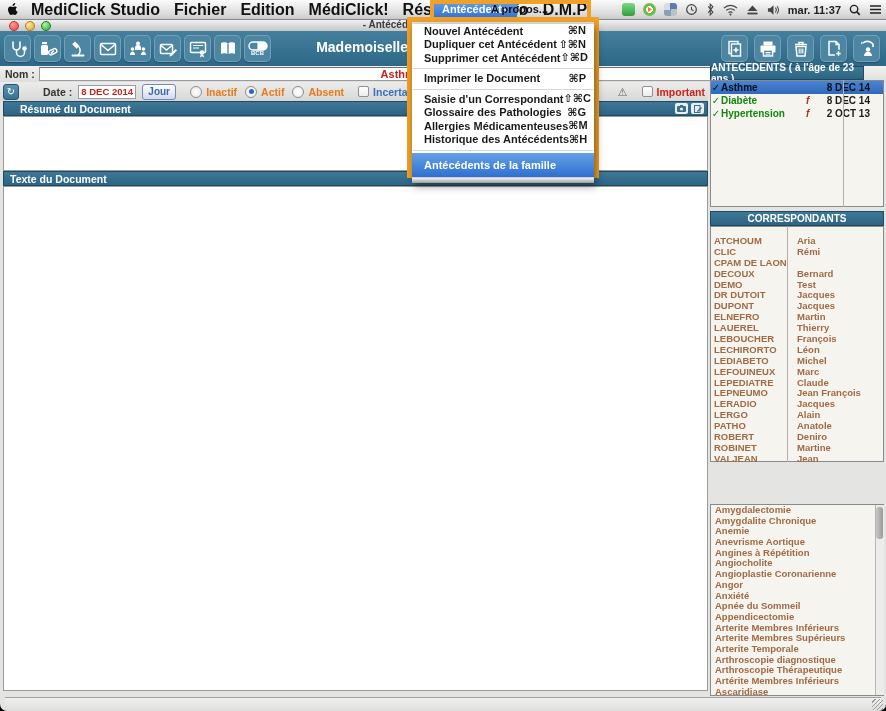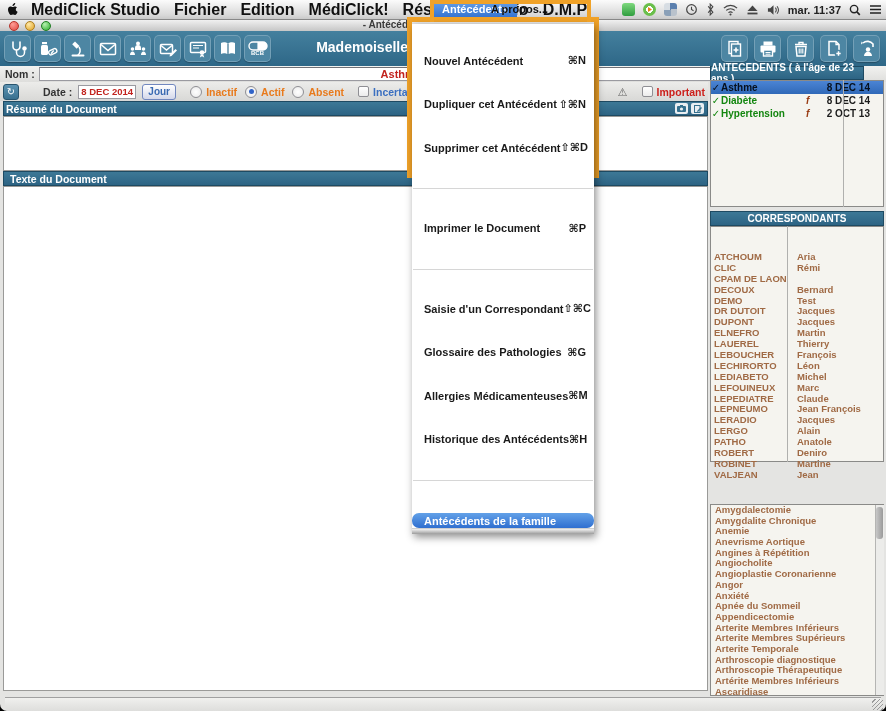--- a/index.html
+++ b/index.html
@@ -71,21 +71,21 @@
   .cb{display:inline-flex;align-items:center;gap:4px;margin-left:8px;}
   .cbox{width:9px;height:9px;background:linear-gradient(#fff,#ececec);border:1px solid #8f8f94;border-radius:2px;}
   .clabel{font-size:10.5px;font-weight:800;color:var(--c,#333);}
   .warn{margin-left:auto;font-size:11px;color:#666;line-height:14px;}
   .imp{margin-right:3px;}
   .imp .clabel{color:#cc1f1a;}
 
   
   .hdr{background:linear-gradient(#3d7896,#2d6484);color:#fff;font-size:10.5px;font-weight:800;
     display:flex;align-items:center;border:1px solid #1e4a62;box-sizing:border-box;}
-  .hdr-resume{left:3px;top:82px;width:705px;height:15px;padding-left:2px;}
+  .hdr-resume{left:3px;top:82px;width:705px;height:15px;padding-left:16px;}
   .hdr-texte{left:3px;top:152px;width:705px;height:15px;padding-left:6px;}
   .hdr-ic{margin-left:auto;display:flex;gap:3px;margin-right:3px;}
   .mini-ic{width:13px;height:11px;background:#e9eef2;border-radius:2px;display:flex;align-items:center;justify-content:center;}
   .body-panel{background:#fff;border:1px solid #9a9a98;box-sizing:border-box;}
   .body-resume{left:3px;top:97px;width:705px;height:55px;}
   .body-texte{left:3px;top:167px;width:705px;height:505px;}
 
   
   .side-hdr{justify-content:center;padding:0;}
   .hdr-antec{left:710px;top:47px;width:154px;height:14px;font-size:10px;}
@@ -95,21 +95,21 @@
   .arow .chk{width:10px;text-align:center;color:#13860f;}
   .arow .aname{flex:1;color:#13860f;white-space:nowrap;overflow:hidden;}
   .arow .af{width:12px;font-style:italic;color:#993c14;font-weight:700;}
   .arow .adate{width:52px;text-align:right;padding-right:13px;color:#1c1c1c;}
   .arow[data-state="selected"]{background:linear-gradient(#4b84d4,#3069b8);}
   .arow[data-state="selected"] .aname,.arow[data-state="selected"] .chk{color:#06101e;}
   .arow[data-state="selected"] .adate{color:#06101e;}
 
   .hdr-corr{left:710px;top:192px;width:174px;height:15px;font-size:10px;}
   .list-corr{left:710px;top:207px;width:174px;height:236px;background:#f5f4ef;border:1px solid #8a8a88;
-    box-sizing:border-box;padding-top:24px;}
+    box-sizing:border-box;padding-top:8px;}
   .corr-div{left:787px;top:207px;width:1px;height:236px;background:#b0b0ae;}
   .crow{display:flex;height:10.9px;align-items:center;font-size:9.5px;font-weight:700;color:#a06a45;}
   .crow .clast{width:77px;padding-left:3px;white-space:nowrap;overflow:hidden;}
   .crow .cfirst{flex:1;padding-left:6px;white-space:nowrap;overflow:hidden;}
 
   .hdr-path{left:710px;top:488px;width:174px;height:15px;font-size:10px;}
   .list-path{left:710px;top:485px;width:174px;height:192px;background:#f5f4ef;border:1px solid #8a8a88;
     box-sizing:border-box;overflow:hidden;}
   .prow{height:10.7px;line-height:10.7px;font-size:9.5px;font-weight:700;color:#a06a45;
     padding-left:4px;white-space:nowrap;}
@@ -122,26 +122,26 @@
     border-top:1px solid #a0a0a0;border-radius:0 0 6px 6px;}
   .resize{right:3px;top:680px;width:11px;height:11px;
     background:repeating-linear-gradient(135deg,transparent 0 2px,#9a9a9a 2px 3px);}
 
   
   .annot-top{left:430px;top:0;width:161px;height:22px;border:4px solid #f0a228;border-bottom:none;
     z-index:50;pointer-events:none;box-sizing:border-box;}
   .annot-main{left:407px;top:17px;width:192px;height:161px;border:5px solid #f0a228;z-index:45;box-sizing:border-box;}
   .menu{position:absolute;left:0;top:2px;width:182px;background:#fff;
     box-shadow:2px 3px 8px rgba(0,0,0,.45);}
-  .menu-item{height:13.5px;display:flex;align-items:center;padding:0 8px 0 12px;margin-top:30px;}
+  .menu-item{height:13.5px;display:flex;align-items:center;padding:0 8px 0 12px;}
   .mi-label{flex:1;font-size:11px;font-weight:600;color:#1a1a1a;white-space:nowrap;}
   .mi-short{font-size:11px;font-weight:600;color:#1a1a1a;white-space:nowrap;}
   .menu-item[data-state="sep"]{height:7px;position:relative;padding:0;}
   .menu-item[data-state="sep"]::before{content:"";position:absolute;left:1px;right:1px;top:50%;border-top:1px solid #d6d6d6;}
-  .menu-item[data-state="selected"]{height:15px;background:linear-gradient(#63a1e8,#2f6fd0);border-radius:7px;}
+  .menu-item[data-state="selected"]{height:24px;background:linear-gradient(#63a1e8,#2f6fd0);}
   .menu-item[data-state="selected"] .mi-label{color:#fff;font-weight:700;}
   .menu-bottom{height:5px;background:linear-gradient(#f2f2f2,#9c9c9c);border-top:1px solid #cfcfcf;}
 </style>
 </head>
 <body>
 
 <div class="abs menubar">
   <div class="mb-left">
     <span class="apple">
       <svg width="11" height="13" viewBox="0 0 11 13">

